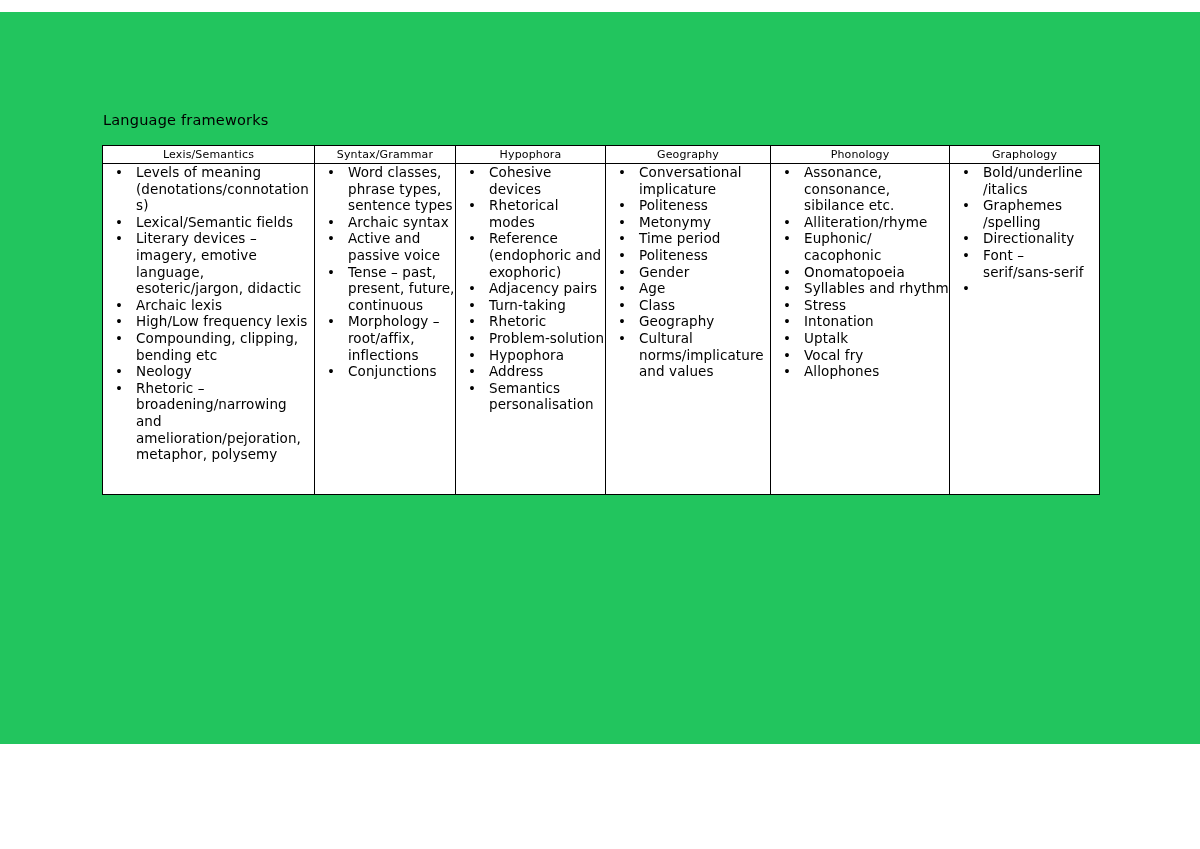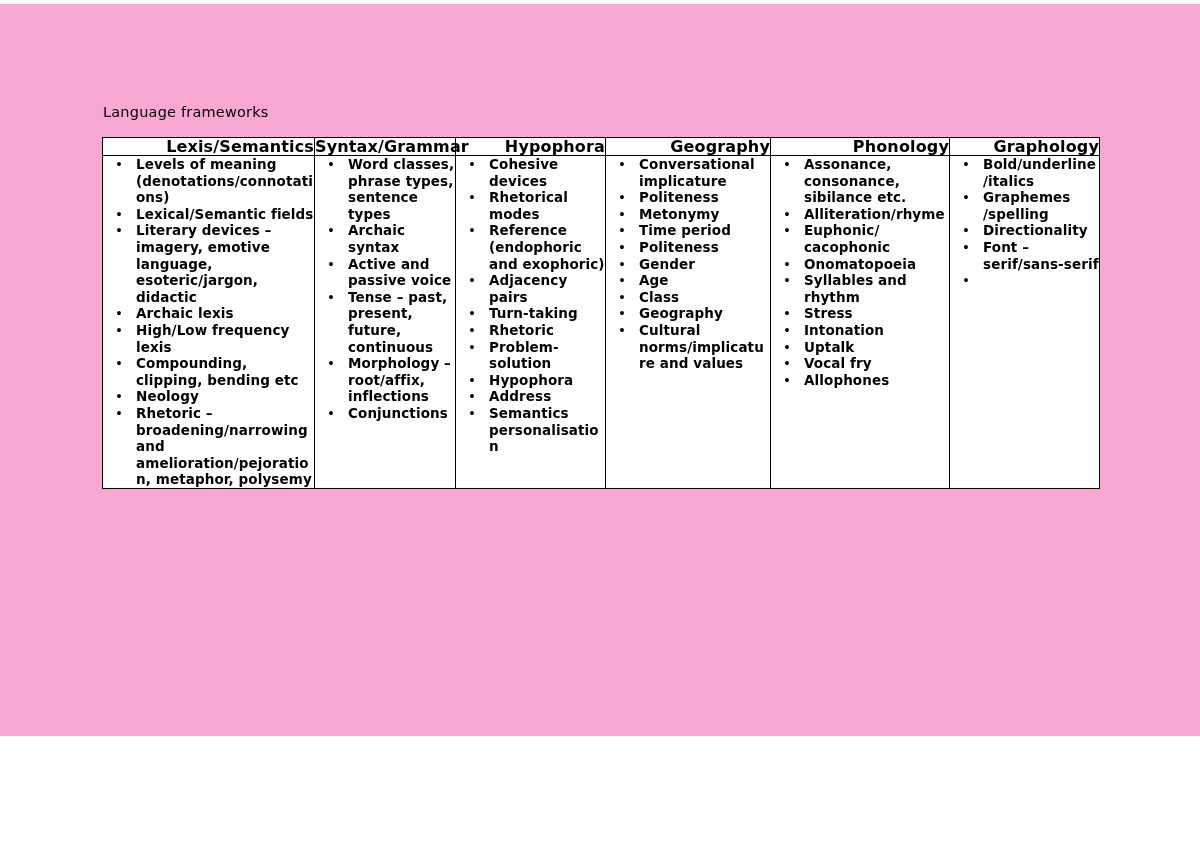--- a/index.html
+++ b/index.html
@@ -11,24 +11,24 @@
     width: 1200px;
     height: 849px;
     font-family: "DejaVu Sans", sans-serif;
     color: #000000;
     overflow: hidden;
     position: relative;
   }
   .page {
     position: absolute;
     left: 0;
-    top: 4px;
+    top: 12px;
     width: 1200px;
     height: 732px;
-    background: #f9a8d4;
+    background: #22c55e;
   }
   .doc-title {
     position: absolute;
     left: 103px;
     top: 100px;
     font-size: 14.5px;
     line-height: 17px;
     letter-spacing: 0.2px;
     white-space: nowrap;
   }
@@ -42,23 +42,23 @@
     background: #ffffff;
   }
   table.frameworks td,
   table.frameworks th {
     border: 1px solid #000000;
     vertical-align: top;
     padding: 0;
     background: #ffffff;
   }
   th.col-head {
-    text-align: right;
-    font-weight: bold;
-    font-size: 16px;
+    text-align: center;
+    font-weight: normal;
+    font-size: 11px;
     line-height: 17px;
     letter-spacing: 0.15px;
     padding: 1px 0 1px 6px;
     white-space: nowrap;
     height: 17px;
   }
   td.col-body {
     height: 330px;
     padding: 3px 2px 4px 2px;
   }
@@ -80,21 +80,20 @@
   }
   ul.items > li .bullet {
     position: absolute;
     left: 12px;
     top: 0;
     font-size: 13.5px;
     line-height: 16.6px;
   }
   ul.items > li .txt {
     display: block;
-    font-weight: bold;
   }
   
   col.c0 { width: 212px; }
   col.c1 { width: 141px; }
   col.c2 { width: 150px; }
   col.c3 { width: 165px; }
   col.c4 { width: 179px; }
   col.c5 { width: 150px; }
 </style>
 </head>

